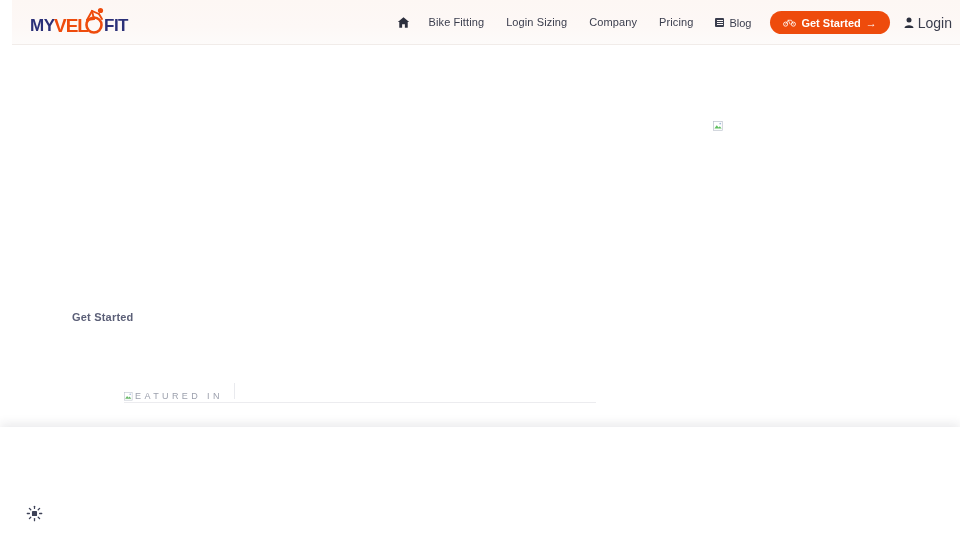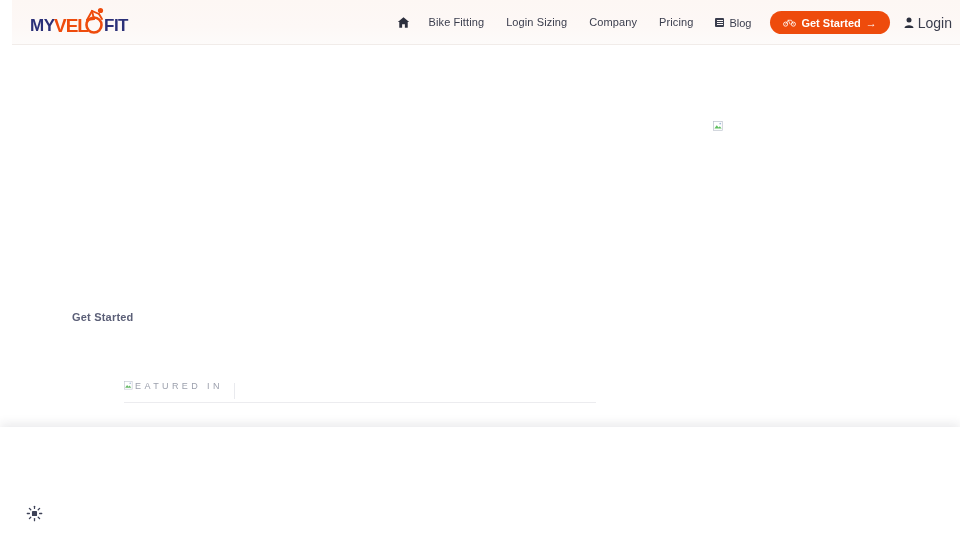--- a/index.html
+++ b/index.html
@@ -60,21 +60,21 @@
     position:absolute; left:713px; top:76px; width:11px; height:11px;
   }
   .hero-cta {
     position:absolute; left:72px; top:266px;
     font-size:11px; font-weight:700; color:#5b5f77; letter-spacing:.2px;
     cursor:pointer;
   }
 
   
   .featured-block { position:absolute; left:124px; top:336px; width:472px; }
-  .featured-row { display:flex; align-items:flex-start; height:20px; }
+  .featured-row { display:flex; align-items:flex-end; height:20px; }
   .featured-brokenimg { width:9px; height:9px; margin-right:2px; }
   .featured-label {
     font-size:9px; color:#9ca0ad; letter-spacing:3.4px; font-weight:400;
     white-space:nowrap;
   }
   .featured-divider {
     position:absolute; left:234px; top:338px; width:1px; height:16px; background:#e9eaee;
   }
   .featured-rule {
     position:absolute; left:124px; top:357px; width:472px; height:1px; background:#ececef;

